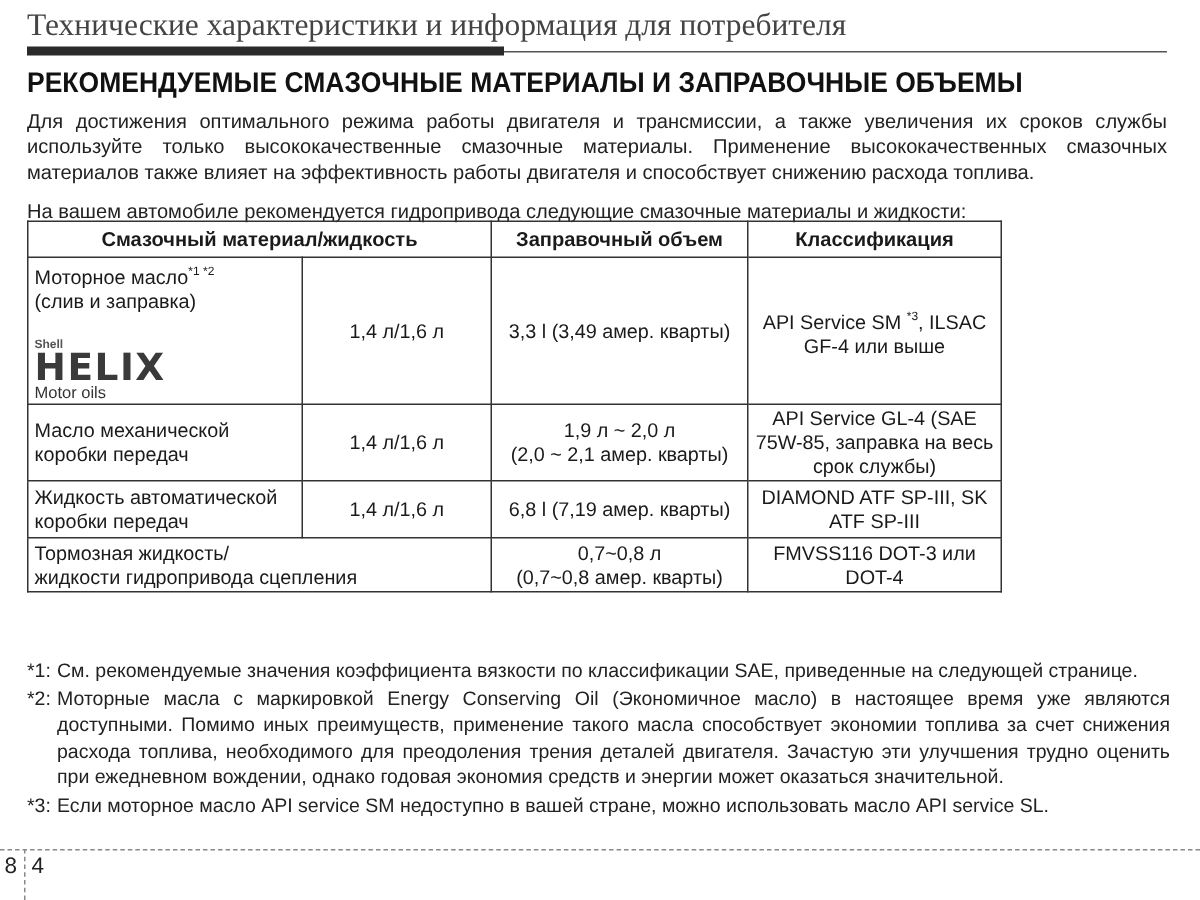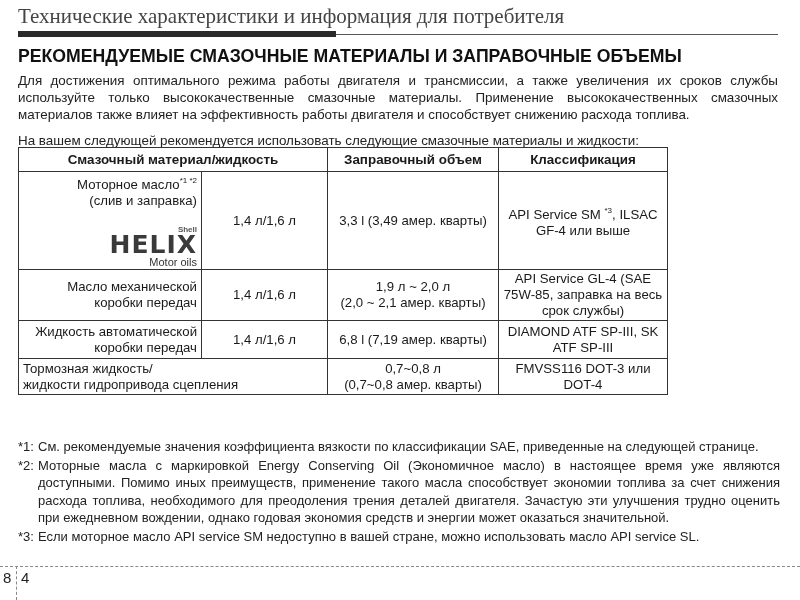--- a/index.html
+++ b/index.html
@@ -11,21 +11,21 @@
   .hdr-line { position:absolute; left:336px; top:34px; width:442px; height:1px; background:#555; }
   .title { position:absolute; left:18px; top:45px; font-size:19px; font-weight:bold; color:#111;
            transform:scaleX(0.93); transform-origin:left; white-space:nowrap; }
   .intro { position:absolute; left:18px; top:72px; width:760px; font-size:13.4px; line-height:17px;
            text-align:justify; color:#222; }
   .lead { position:absolute; left:18px; top:133px; font-size:13.4px; color:#222; white-space:nowrap; }
   table { position:absolute; left:18px; top:147px; width:650px; border-collapse:collapse;
           font-size:13.2px; color:#1a1a1a; }
   td, th { border:1.3px solid #333; padding:1px 4px; line-height:16px; vertical-align:middle; }
   th { font-weight:bold; height:21px; font-size:13.4px; }
-  .c1 { width:174px; text-align:right; }
+  .c1 { width:174px; text-align:left; }
   .c2 { width:117px; text-align:center; }
   .c3 { width:162px; text-align:center; }
   .c4 { text-align:center; }
   .left { text-align:left; }
   sup { font-size:8px; vertical-align:6px; }
   .logo { margin-top:16px; line-height:normal; }
   .logo .shell { font-size:8px; font-weight:bold; color:#555; display:block; }
   .logo .helix { font-size:25px; font-weight:900; color:#3a3a3a; letter-spacing:1px; display:block;
                  line-height:22px; font-family:"DejaVu Sans", sans-serif; }
   .logo .motor { font-size:11px; font-weight:normal; color:#333; display:block; }
@@ -39,21 +39,21 @@
 </style>
 </head>
 <body>
 
 <div class="hdr">Технические характеристики и информация для потребителя</div>
 <div class="hdr-bar"></div>
 <div class="hdr-line"></div>
 
 <div class="title">РЕКОМЕНДУЕМЫЕ СМАЗОЧНЫЕ МАТЕРИАЛЫ И ЗАПРАВОЧНЫЕ ОБЪЕМЫ</div>
 <div class="intro">Для достижения оптимального режима работы двигателя и трансмиссии, а также увеличения их сроков службы используйте только высококачественные смазочные материалы. Применение высококачественных смазочных материалов также влияет на эффективность работы двигателя и способствует снижению расхода топлива.</div>
-<div class="lead">На вашем следующей рекомендуется использовать следующие смазочные материалы и жидкости:</div>
+<div class="lead">На вашем автомобиле рекомендуется гидропривода следующие смазочные материалы и жидкости:</div>
 
 <table>
   <tbody>
       <tr>
     <th colspan="2">Смазочный материал/жидкость</th>
     <th class="c3">Заправочный объем</th>
     <th class="c4">Классификация</th>
   </tr>
   <tr style="height:87px">
     <td class="c1" style="vertical-align:top">

